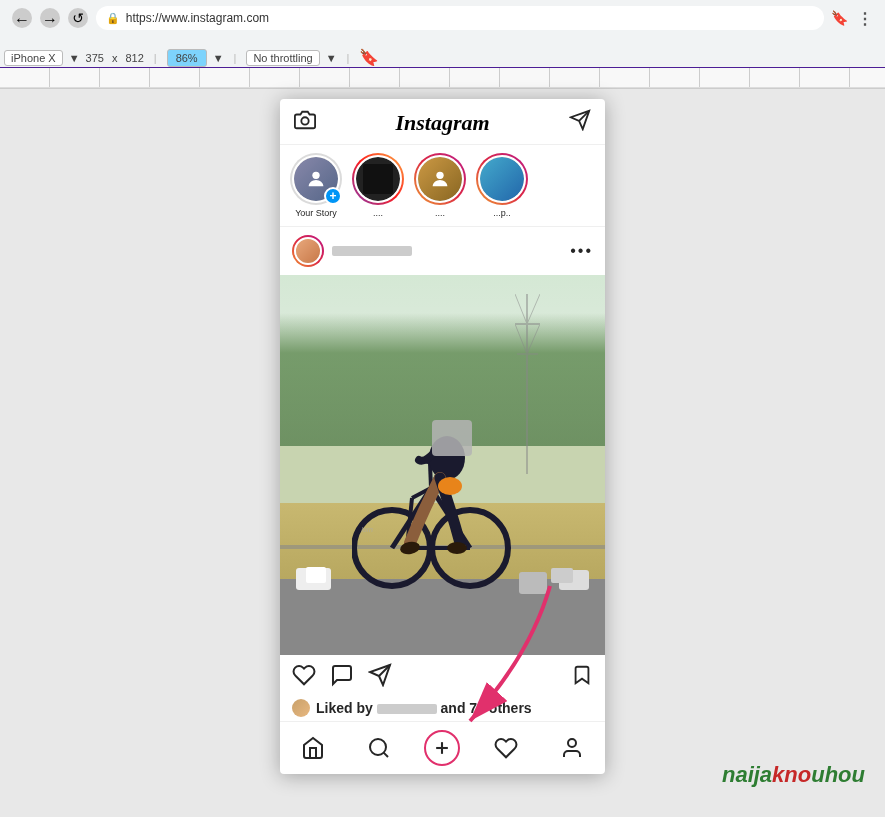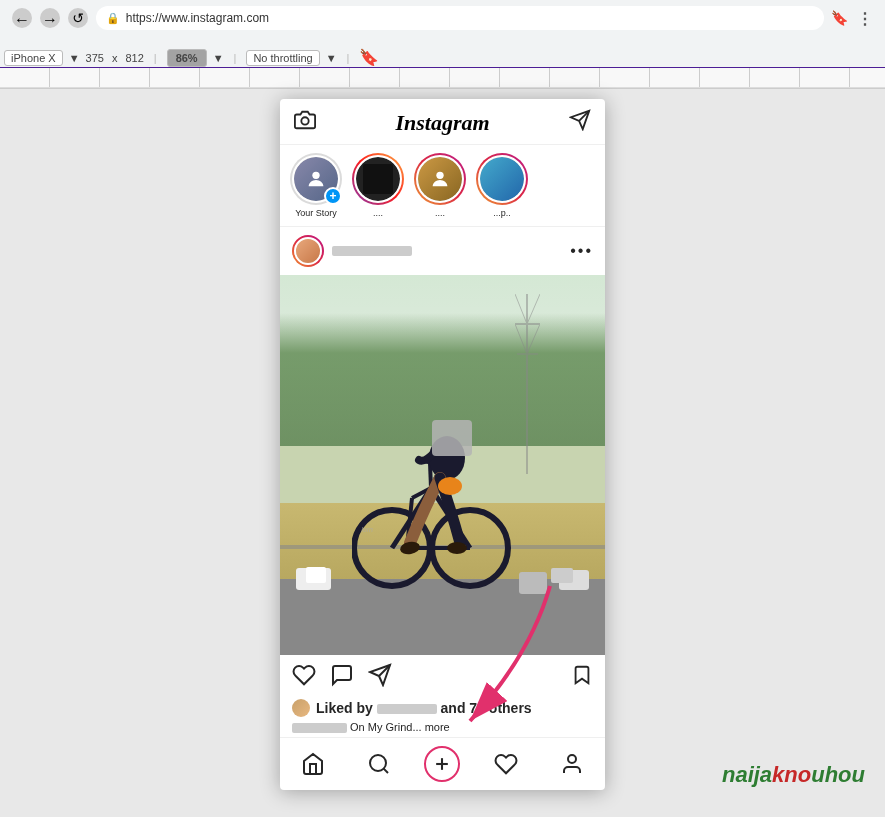--- a/index.html
+++ b/index.html
@@ -53,24 +53,23 @@
       align-items: flex-end;
       padding: 0 4px;
       gap: 4px;
       font-size: 11px;
       color: #444;
     }
     .toolbar-tab {
       padding: 2px 8px;
       border: 1px solid #bbb;
       border-radius: 3px;
-      background: #a3a3a3;
+      background: #7dd3fc;
       font-size: 11px;
       cursor: pointer;
-      font-weight: bold;
     }
     .device-selector {
       background: white;
       border: 1px solid #bbb;
       border-radius: 3px;
       padding: 1px 6px;
       font-size: 11px;
       cursor: pointer;
     }
     .throttle-selector {
@@ -642,24 +641,20 @@
     <div class="likes-row">
       <div class="liker-avatar"></div>
       <span class="likes-text">
         <span>Liked by</span>
         <span class="likes-highlight"></span>
         <span>and 78</span>
         <span>others</span>
       </span>
     </div>
 
-    <div class="caption-row">
-      <span class="caption-username"></span>
-      <span class="caption-text">On My Grind... more</span>
-    </div>
 
     <div class="bottom-nav">
       <span class="nav-btn">
         <svg width="24" height="24" viewBox="0 0 24 24" fill="none" stroke="#262626" stroke-width="2">
           <path d="M3 9l9-7 9 7v11a2 2 0 0 1-2 2H5a2 2 0 0 1-2-2z"></path>
           <polyline points="9 22 9 12 15 12 15 22"></polyline>
         </svg>
       </span>
       <span class="nav-btn">
         <svg width="24" height="24" viewBox="0 0 24 24" fill="none" stroke="#262626" stroke-width="2">

